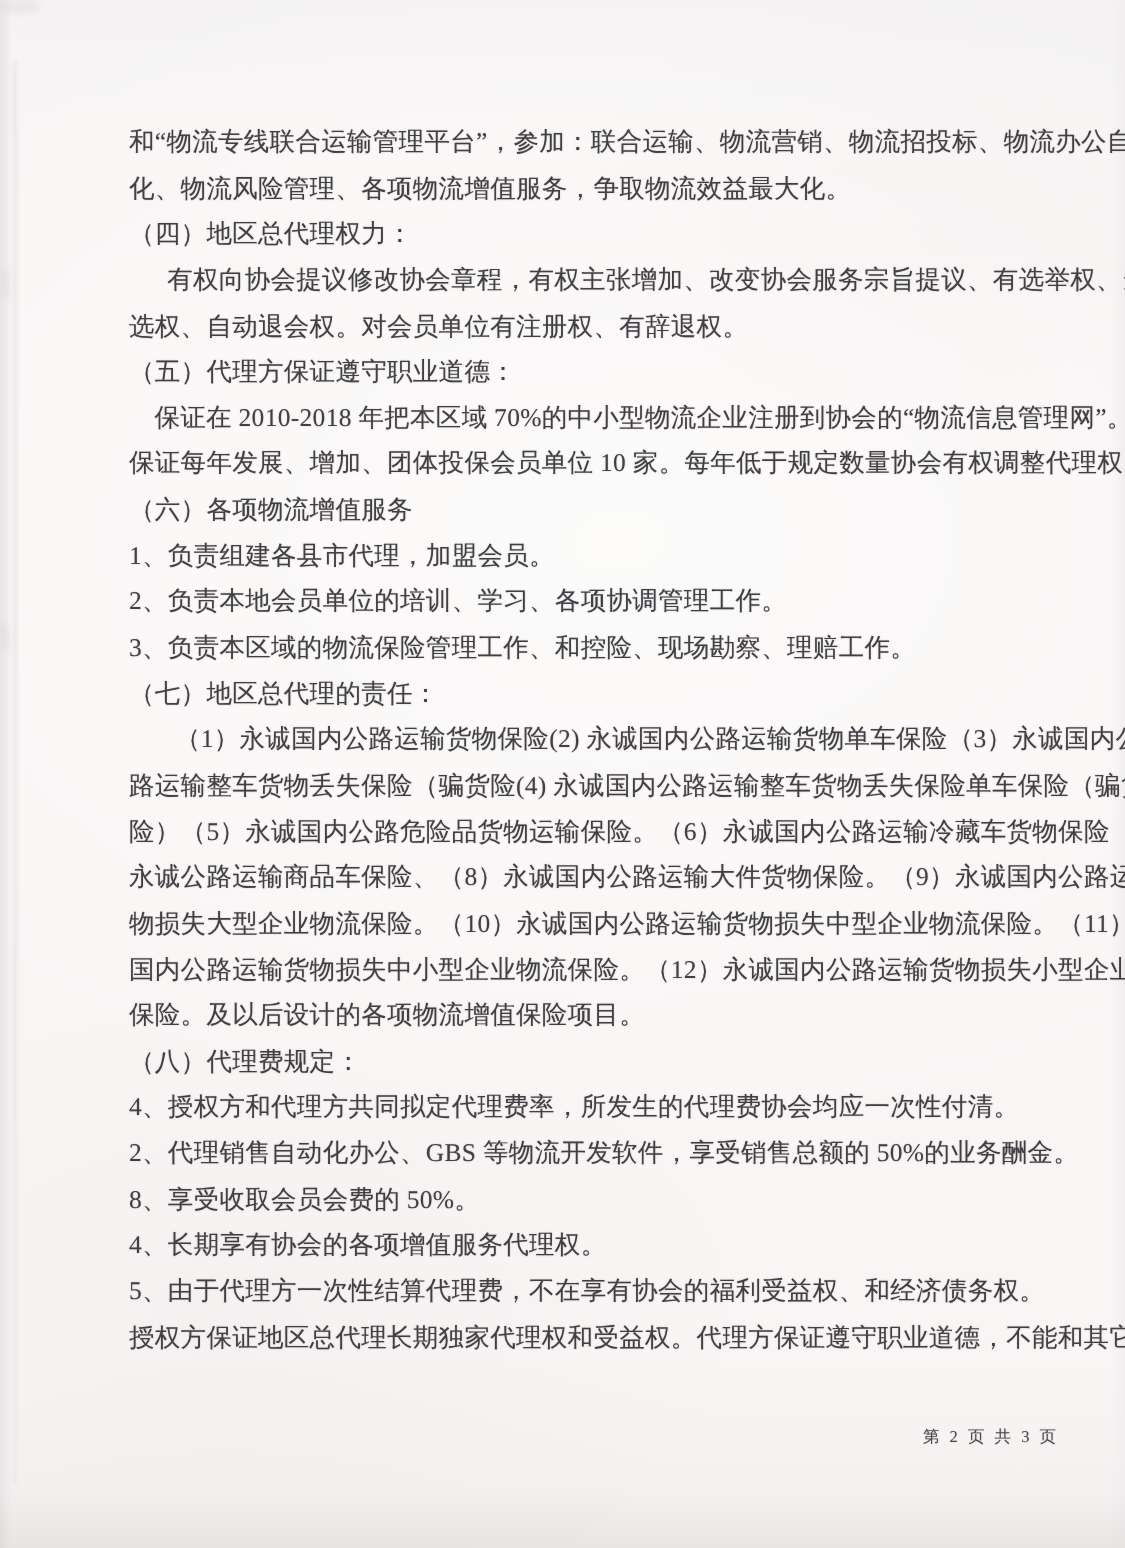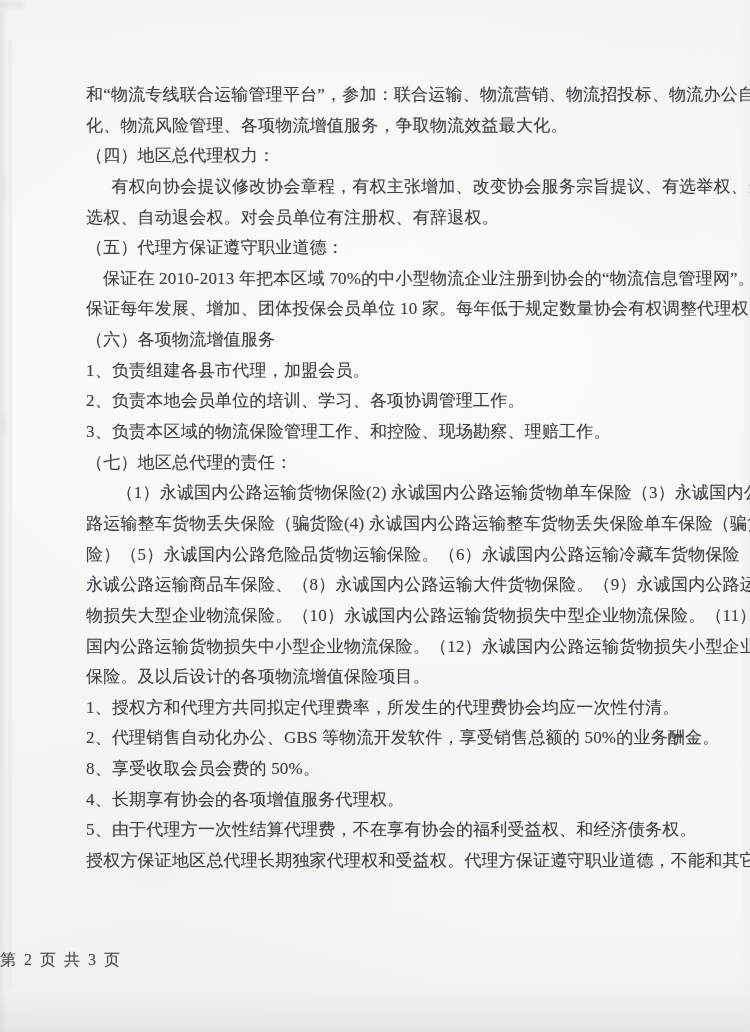--- a/index.html
+++ b/index.html
@@ -72,26 +72,26 @@
     text-shadow: 0 0 1px rgba(65,63,68,0.35);
   }
   .line {
     height: 30.65px;
     line-height: 30.65px;
     white-space: nowrap;
     letter-spacing: 0.2px;
   }
   .page-footer {
     position: absolute;
-    left: 0;
+    left: 12px;
     top: 950px;
     width: 694px; 
-    text-align: left;
+    text-align: right;
     color: #4a484c;
-    font-size: 16px;
+    font-size: 11px;
     letter-spacing: 2px;
     text-shadow: 0 0 1px rgba(65,63,68,0.3);
   }
 </style>
 </head>
 <body>
 
 <div class="scan">
   <div class="edge-left"></div>
   <div class="edge-left-line"></div>
@@ -101,35 +101,36 @@
   <div class="smudge s2"></div>
   <div class="smudge s3"></div>
 
   <div class="doc-body" id="doc-body">
       <div class="line">和“物流专线联合运输管理平台”，参加：联合运输、物流营销、物流招投标、物流办公自动</div>
       <div class="line">化、物流风险管理、各项物流增值服务，争取物流效益最大化。</div>
       <div class="line">（四）地区总代理权力：</div>
       <div class="line" style="text-indent: 1.5em;">有权向协会提议修改协会章程，有权主张增加、改变协会服务宗旨提议、有选举权、当</div>
       <div class="line">选权、自动退会权。对会员单位有注册权、有辞退权。</div>
       <div class="line">（五）代理方保证遵守职业道德：</div>
-      <div class="line" style="text-indent: 1em;">保证在 2010-2013 年把本区域 70%的中小型物流企业注册到协会的“物流信息管理网”。</div>
+      <div class="line" style="text-indent: 1em;">保证在 2010-2018 年把本区域 70%的中小型物流企业注册到协会的“物流信息管理网”。</div>
       <div class="line">保证每年发展、增加、团体投保会员单位 10 家。每年低于规定数量协会有权调整代理权。</div>
       <div class="line">（六）各项物流增值服务</div>
       <div class="line">1、负责组建各县市代理，加盟会员。</div>
       <div class="line">2、负责本地会员单位的培训、学习、各项协调管理工作。</div>
       <div class="line">3、负责本区域的物流保险管理工作、和控险、现场勘察、理赔工作。</div>
       <div class="line">（七）地区总代理的责任：</div>
       <div class="line" style="text-indent: 1.8em;">（1）永诚国内公路运输货物保险(2) 永诚国内公路运输货物单车保险（3）永诚国内公</div>
       <div class="line">路运输整车货物丢失保险（骗货险(4) 永诚国内公路运输整车货物丢失保险单车保险（骗货</div>
       <div class="line">险）（5）永诚国内公路危险品货物运输保险。（6）永诚国内公路运输冷藏车货物保险（7）</div>
       <div class="line">永诚公路运输商品车保险、（8）永诚国内公路运输大件货物保险。（9）永诚国内公路运输货</div>
       <div class="line">物损失大型企业物流保险。（10）永诚国内公路运输货物损失中型企业物流保险。（11）永诚</div>
       <div class="line">国内公路运输货物损失中小型企业物流保险。（12）永诚国内公路运输货物损失小型企业物流</div>
       <div class="line">保险。及以后设计的各项物流增值保险项目。</div>
-      <div class="line">1、授权方和代理方共同拟定代理费率，所发生的代理费协会均应一次性付清。</div>
+      <div class="line">（八）代理费规定：</div>
+      <div class="line">4、授权方和代理方共同拟定代理费率，所发生的代理费协会均应一次性付清。</div>
       <div class="line">2、代理销售自动化办公、GBS 等物流开发软件，享受销售总额的 50%的业务酬金。</div>
       <div class="line">8、享受收取会员会费的 50%。</div>
       <div class="line">4、长期享有协会的各项增值服务代理权。</div>
       <div class="line">5、由于代理方一次性结算代理费，不在享有协会的福利受益权、和经济债务权。</div>
       <div class="line">授权方保证地区总代理长期独家代理权和受益权。代理方保证遵守职业道德，不能和其它保</div>
     </div>
 
   <div class="page-footer">第 2 页 共 3 页</div>
 </div>
 

